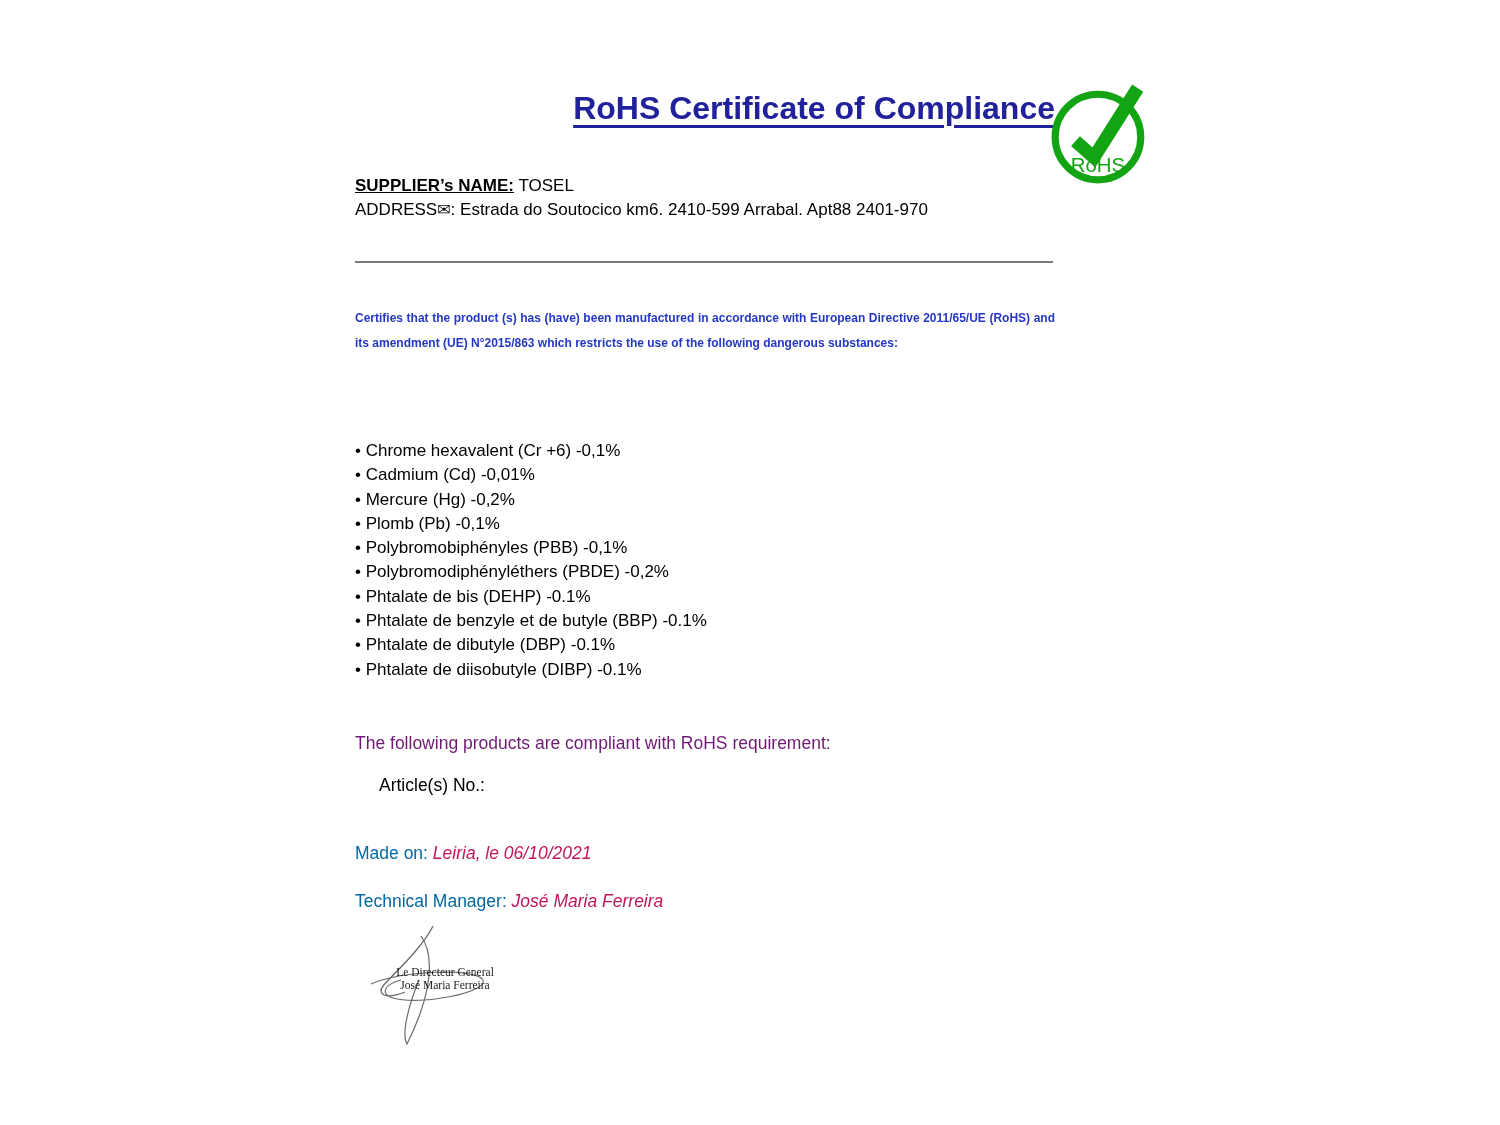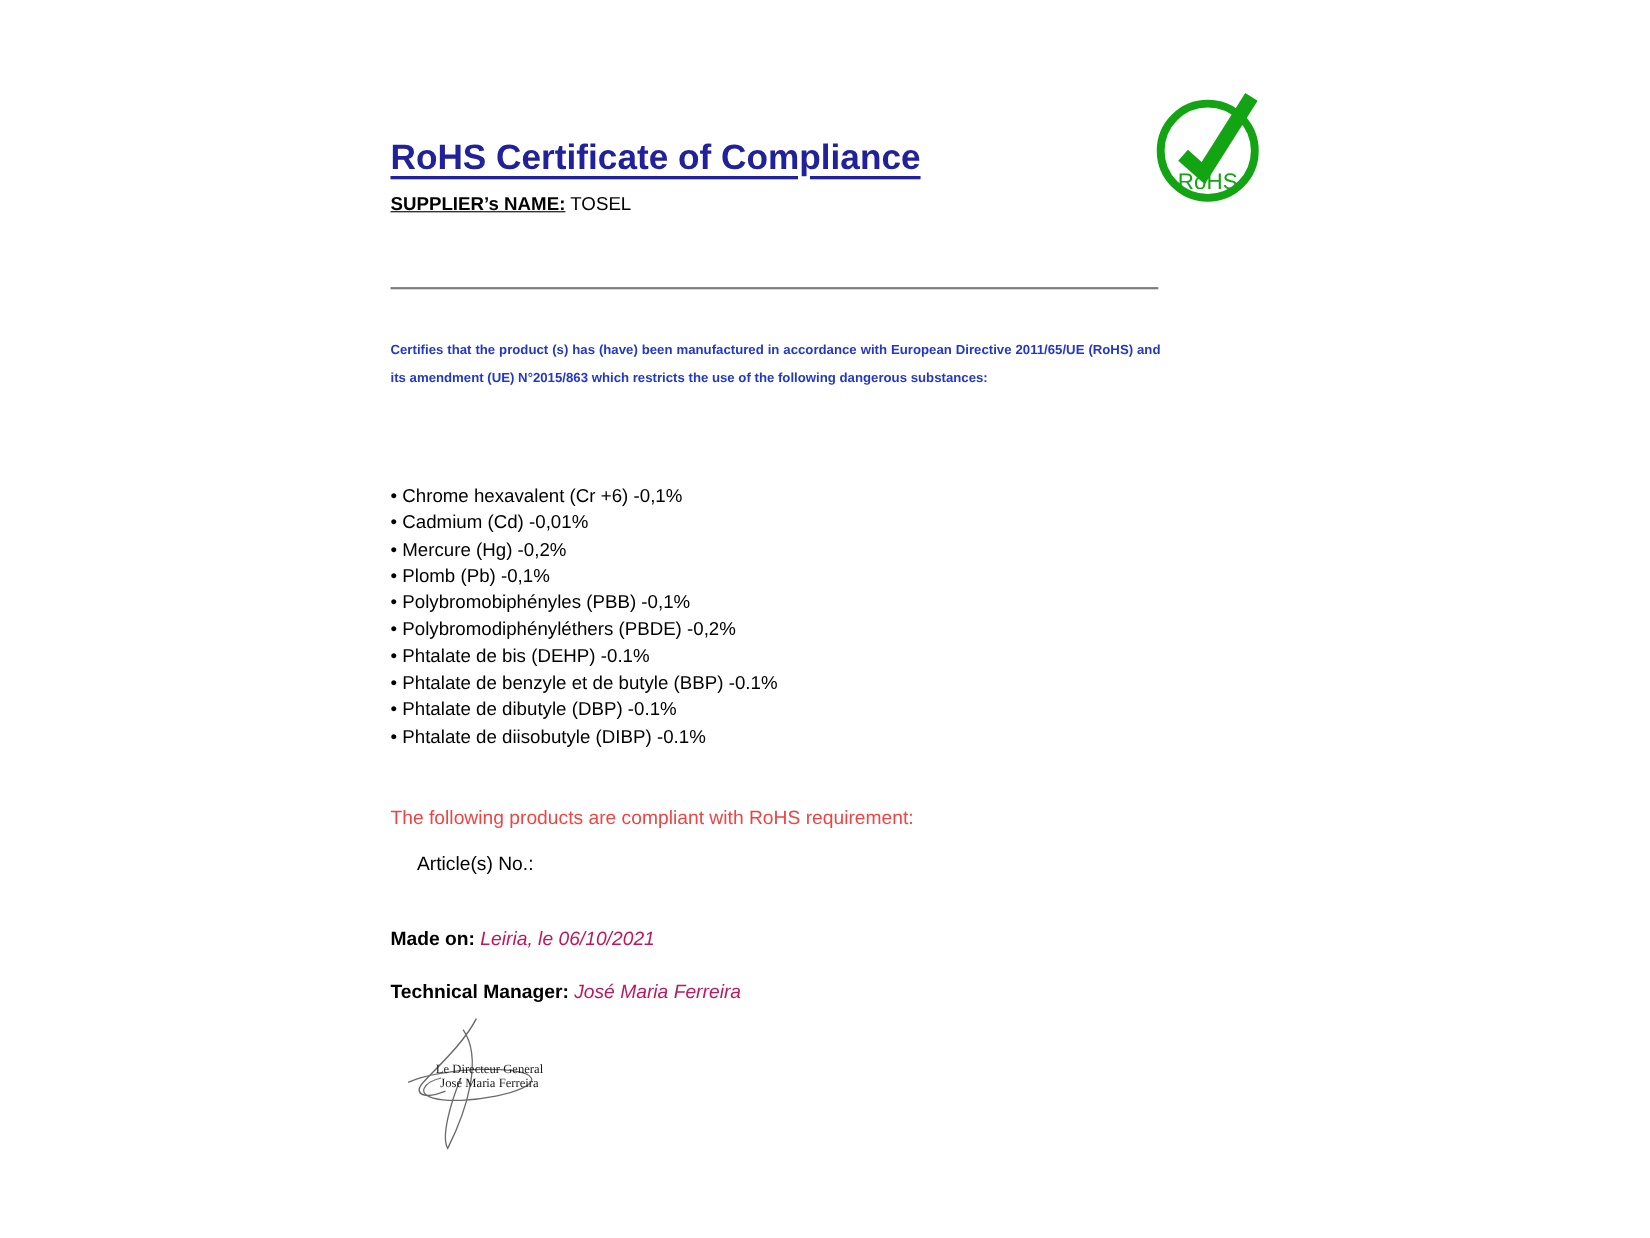--- a/index.html
+++ b/index.html
@@ -11,25 +11,24 @@
     font-family: "Liberation Sans", sans-serif;
     color: #000000;
     overflow: hidden;
   }
 
   .title {
     position: absolute;
     left: 355px;
     top: 90px;
     width: 700px;
-    text-align: left;
+    text-align: right;
     font-size: 32px;
     font-weight: bold;
     color: #21219c;
-    margin-top: 35px;
   }
   .title .underlined {
     text-decoration: underline;
     text-decoration-thickness: 3px;
     text-underline-offset: 6px;
   }
 
   .rohs-logo {
     position: absolute;
     left: 1050px;
@@ -85,21 +84,21 @@
     font-size: 17px;
     line-height: 24.3px;
     color: #000;
   }
   .substances li::before { content: "\2022  "; }
 
   .compliance {
     position: absolute;
     left: 355px;
     top: 733px;
-    color: #ef4444;
+    color: #701a75;
     font-size: 17.5px;
   }
 
   .article {
     position: absolute;
     left: 355px;
     top: 775px;
     font-size: 17.5px;
     color: #000;
     margin-left: 24px;
@@ -111,22 +110,22 @@
     top: 843px;
     font-size: 17.5px;
   }
   .tech-manager {
     position: absolute;
     left: 355px;
     top: 891px;
     font-size: 17.5px;
   }
   .navy-label {
-    font-weight: bold;
-    color: #000000;
+    font-weight: normal;
+    color: #0369a1;
     text-align: right;
   }
   .italic-value {
     font-style: italic;
     color: #be185d;
   }
 
   .signature-block {
     position: absolute;
     left: 355px;
@@ -164,20 +163,23 @@
     <svg width="102" height="108" viewBox="0 0 100 106">
       <circle cx="47" cy="56" r="42" fill="none" stroke="#12a412" stroke-width="7"></circle>
       <path d="M25 60 L43 76 L86 8" fill="none" stroke="#12a412" stroke-width="13" stroke-linecap="butt" stroke-linejoin="miter"></path>
       <text x="47" y="90" text-anchor="middle" font-family="Liberation Sans, sans-serif" font-size="20" fill="#12a412">RoHS</text>
     </svg>
   </div>
 
   <div class="supplier">
     <div class="line">
       <span class="label-bold-underline">SUPPLIER’s NAME:</span><span> TOSEL</span>
+    </div>
+    <div class="line">
+      <span>ADDRESS</span><span class="glyph-icon">✉</span><span>: Estrada do Soutocico km6. 2410-599 Arrabal. Apt88 2401-970</span>
     </div>
   </div>
 
   <div class="rule"></div>
 
   <div class="cert-paragraph">Certifies that the product (s) has (have) been manufactured in accordance with European Directive 2011/65/UE (RoHS) and its amendment (UE) N°2015/863 which restricts the use of the following dangerous substances:</div>
 
   <ul class="substances">
     <li>Chrome hexavalent (Cr +6) -0,1%</li>
     <li>Cadmium (Cd) -0,01%</li>

